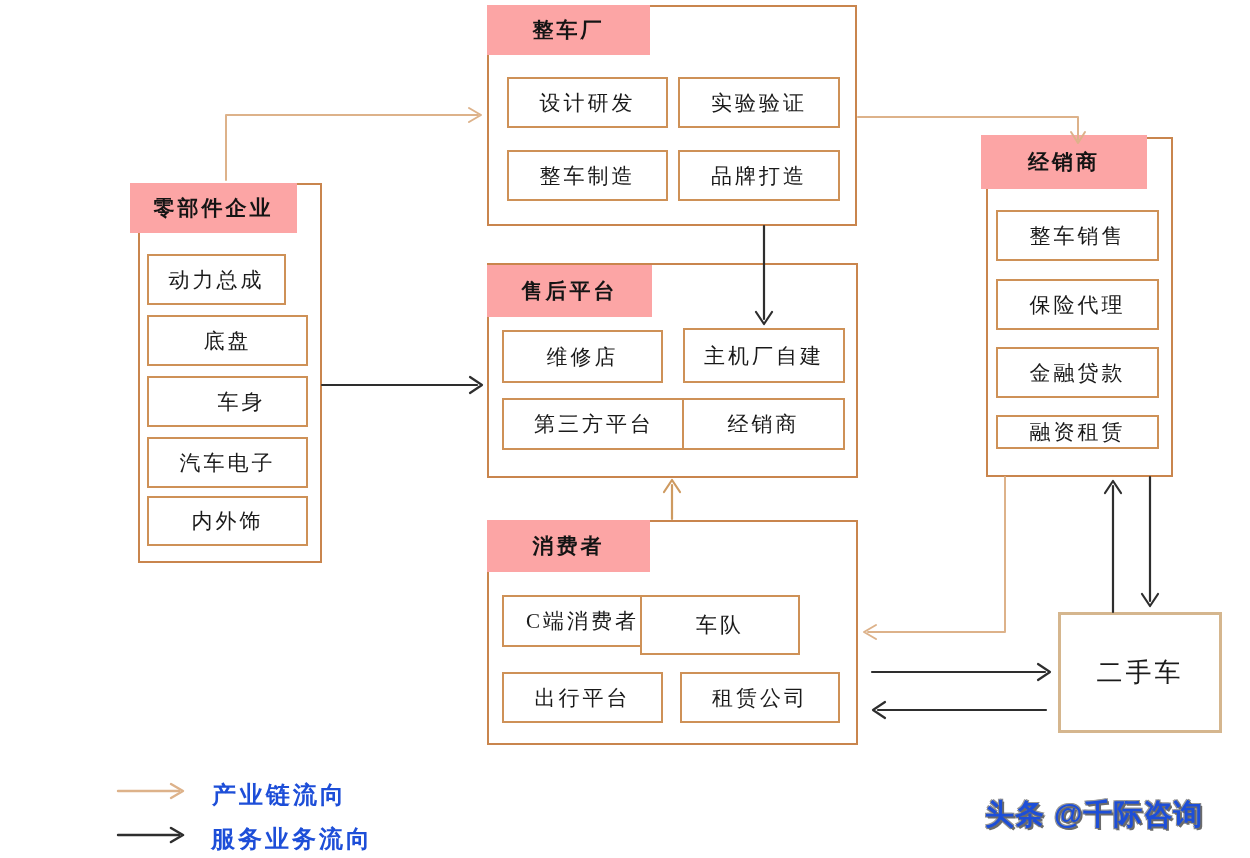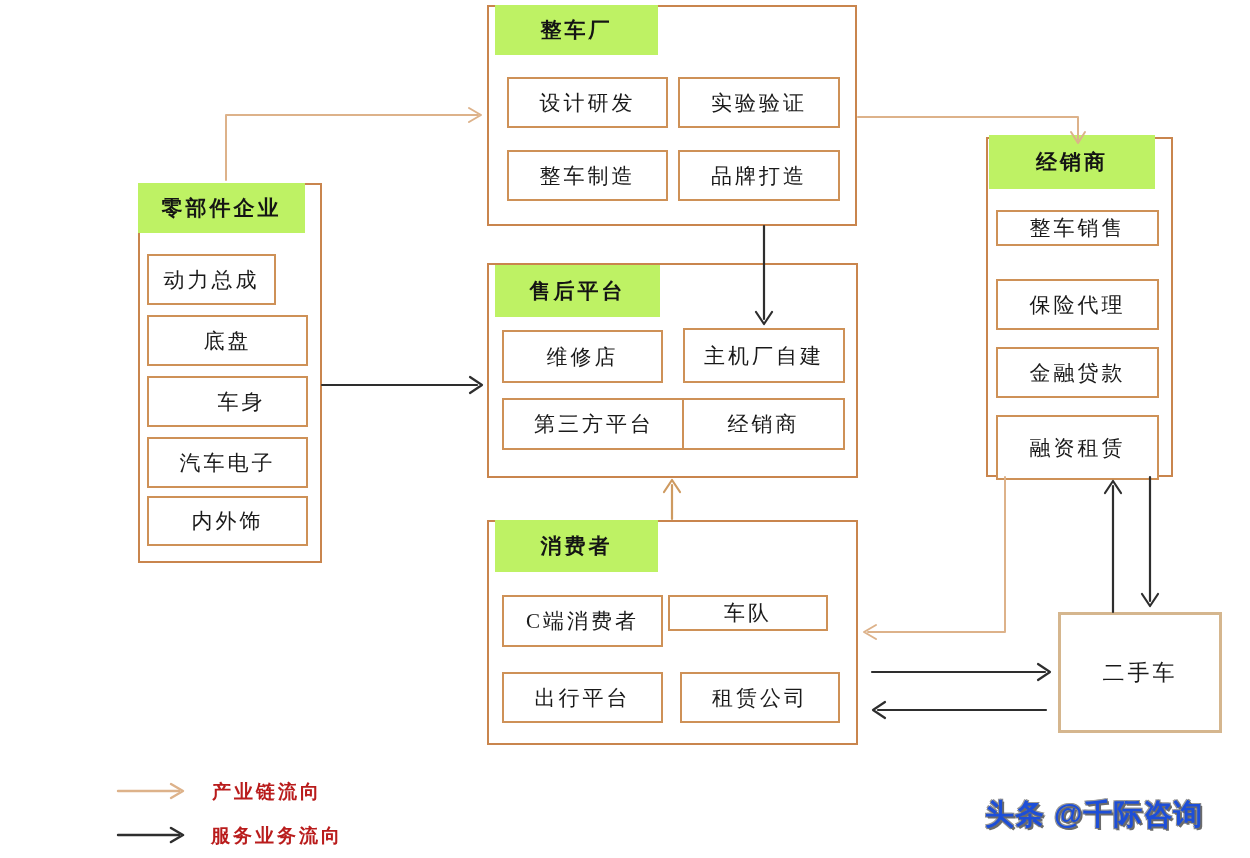--- a/index.html
+++ b/index.html
@@ -2,33 +2,33 @@
 <html><head>
 <meta charset="utf-8">
 <style>
   html,body{margin:0;padding:0;background:#ffffff;}
   #canvas{
     position:relative;width:1250px;height:858px;background:#ffffff;overflow:hidden;
     font-family:"Liberation Serif","DejaVu Serif",serif;
   }
   .gbox{position:absolute;background:#ffffff;border:2px solid #C9854D;box-sizing:border-box;}
   .tab{
-    position:absolute;background:#bef264;box-sizing:border-box;
+    position:absolute;background:#fca5a5;box-sizing:border-box;
     display:flex;align-items:center;justify-content:center;
-    font-weight:bold;font-size:21px;letter-spacing:3px;color:#141414;z-index:3;margin-left:8px;
+    font-weight:bold;font-size:21px;letter-spacing:3px;color:#141414;z-index:3;
   }
   .node{
     position:absolute;background:#ffffff;border:2px solid #CE9157;box-sizing:border-box;
     display:flex;align-items:center;justify-content:center;
     font-weight:normal;font-size:21px;letter-spacing:3px;color:#1a1a1a;z-index:3;
   }
-  .node-plain{border:3px solid #D5B68E;font-size:22px;}
+  .node-plain{border:3px solid #D5B68E;font-size:26px;}
   #wires{position:absolute;left:0;top:0;z-index:5;pointer-events:none;}
   .legend-label{
-    position:absolute;font-weight:bold;font-size:19px;letter-spacing:3px;color:#b91c1c;z-index:3;
+    position:absolute;font-weight:bold;font-size:24px;letter-spacing:3px;color:#1d4ed8;z-index:3;
   }
   .legend-arrow{position:absolute;z-index:3;}
   .watermark{
     position:absolute;left:985px;top:795px;width:265px;text-align:left;z-index:6;
     font-family:"Liberation Sans","DejaVu Sans",sans-serif;
     font-weight:bold;font-size:29px;letter-spacing:1px;color:#1d4ed8;
     text-shadow:2px 2px 0 #6b6b6b,-1px -1px 0 #9a9a9a,1px -1px 0 #8a8a8a,-1px 1px 0 #8a8a8a,1px 1px 0 #777777;
   }
 </style>
 </head>
@@ -64,21 +64,21 @@
   <div class="node" style="left:678px;top:77px;width:162px;height:51px;">
     <span>实验验证</span>
   </div>
   <div class="node" style="left:507px;top:150px;width:161px;height:51px;">
     <span>整车制造</span>
   </div>
   <div class="node" style="left:678px;top:150px;width:162px;height:51px;">
     <span>品牌打造</span>
   </div>
 
-  <div class="node" style="left:147px;top:254px;width:129px;height:51px;">
+  <div class="node" style="left:147px;top:254px;width:139px;height:51px;">
     <span>动力总成</span>
   </div>
   <div class="node" style="left:147px;top:315px;width:161px;height:51px;text-align:center;">
     <span>底盘</span>
   </div>
   <div class="node" style="left:147px;top:376px;width:161px;height:51px;padding-left:28px;">
     <span>车身</span>
   </div>
   <div class="node" style="left:147px;top:437px;width:161px;height:51px;">
     <span>汽车电子</span>
@@ -96,40 +96,40 @@
   <div class="node" style="left:502px;top:398px;width:184px;height:52px;">
     <span>第三方平台</span>
   </div>
   <div class="node" style="left:682px;top:398px;width:163px;height:52px;">
     <span>经销商</span>
   </div>
 
   <div class="node" style="left:502px;top:595px;width:161px;height:52px;">
     <span>C端消费者</span>
   </div>
-  <div class="node" style="left:668px;top:595px;width:160px;height:36px;">
+  <div class="node" style="left:640px;top:595px;width:160px;height:60px;">
     <span>车队</span>
   </div>
   <div class="node" style="left:502px;top:672px;width:161px;height:51px;">
     <span>出行平台</span>
   </div>
   <div class="node" style="left:680px;top:672px;width:160px;height:51px;">
     <span>租赁公司</span>
   </div>
 
-  <div class="node" style="left:996px;top:210px;width:163px;height:36px;">
+  <div class="node" style="left:996px;top:210px;width:163px;height:51px;">
     <span>整车销售</span>
   </div>
   <div class="node" style="left:996px;top:279px;width:163px;height:51px;">
     <span>保险代理</span>
   </div>
   <div class="node" style="left:996px;top:347px;width:163px;height:51px;">
     <span>金融贷款</span>
   </div>
-  <div class="node" style="left:996px;top:415px;width:163px;height:65px;">
+  <div class="node" style="left:996px;top:415px;width:163px;height:34px;">
     <span>融资租赁</span>
   </div>
 
   <div class="node node-plain" style="left:1058px;top:612px;width:164px;height:121px;">
     <span>二手车</span>
   </div>
 
   <svg id="wires" width="1250" height="858" viewBox="0 0 1250 858">
 
     <g stroke="#DDB28A" stroke-width="2" fill="none" stroke-linecap="round" stroke-linejoin="round">

